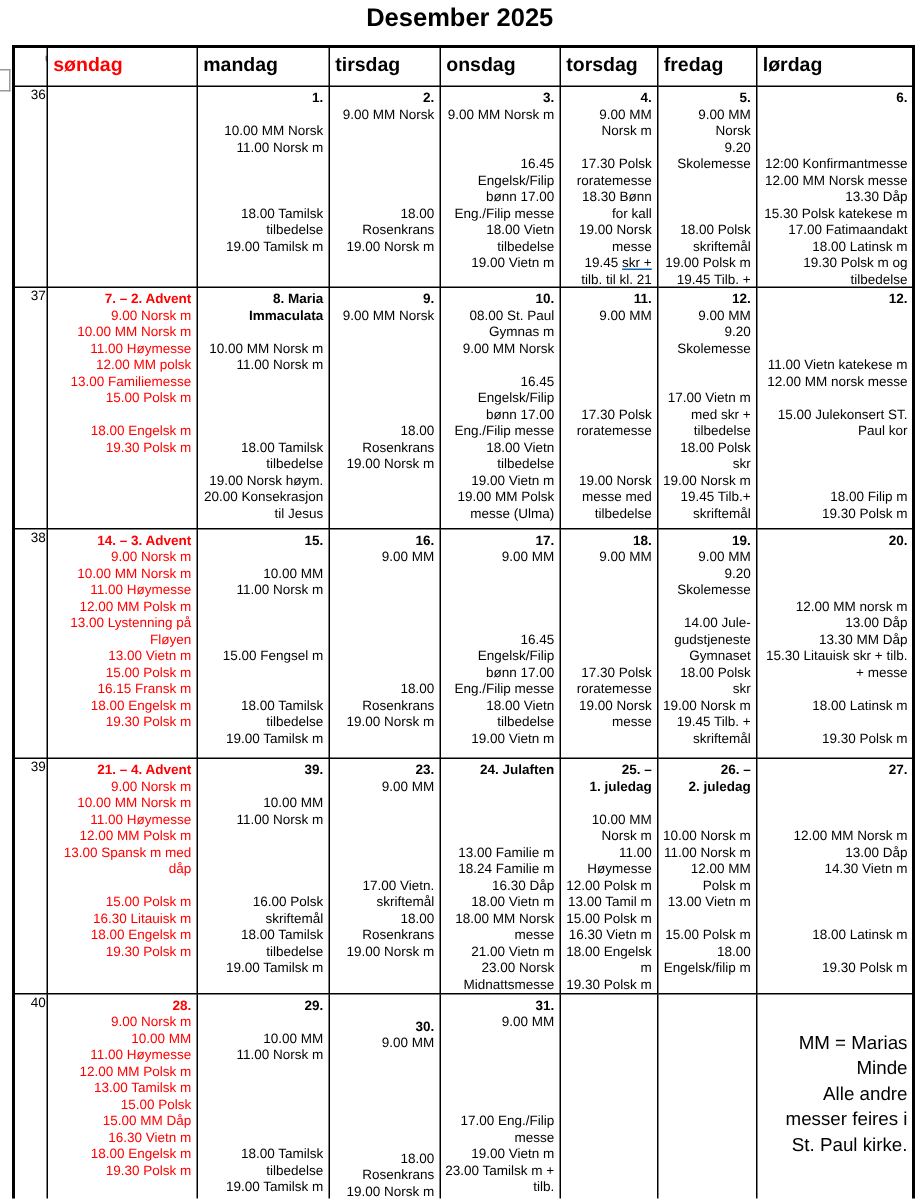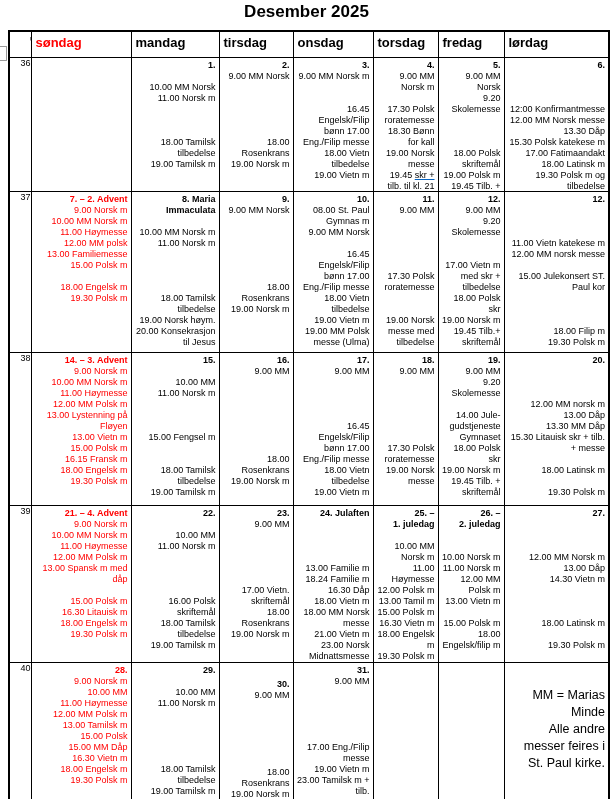--- a/index.html
+++ b/index.html
@@ -372,21 +372,21 @@
             <div class="ln">13.00 Spansk m med dåp</div>
             <div class="ln">&nbsp;</div>
             <div class="ln">15.00 Polsk m</div>
             <div class="ln">16.30 Litauisk m</div>
             <div class="ln">18.00 Engelsk m</div>
             <div class="ln">19.30 Polsk m</div>
           </div>
         </td>
         <td class="day-cell">
           <div class="cellbox" style="height: 154px;">
-            <div class="ln b">22.</div>
+            <div class="ln b">39.</div>
             <div class="ln">&nbsp;</div>
             <div class="ln">10.00 MM</div>
             <div class="ln">11.00 Norsk m</div>
             <div class="ln">&nbsp;</div>
             <div class="ln">&nbsp;</div>
             <div class="ln">&nbsp;</div>
             <div class="ln">&nbsp;</div>
             <div class="ln">16.00 Polsk skriftemål</div>
             <div class="ln">18.00 Tamilsk tilbedelse</div>
             <div class="ln">19.00 Tamilsk m</div>

